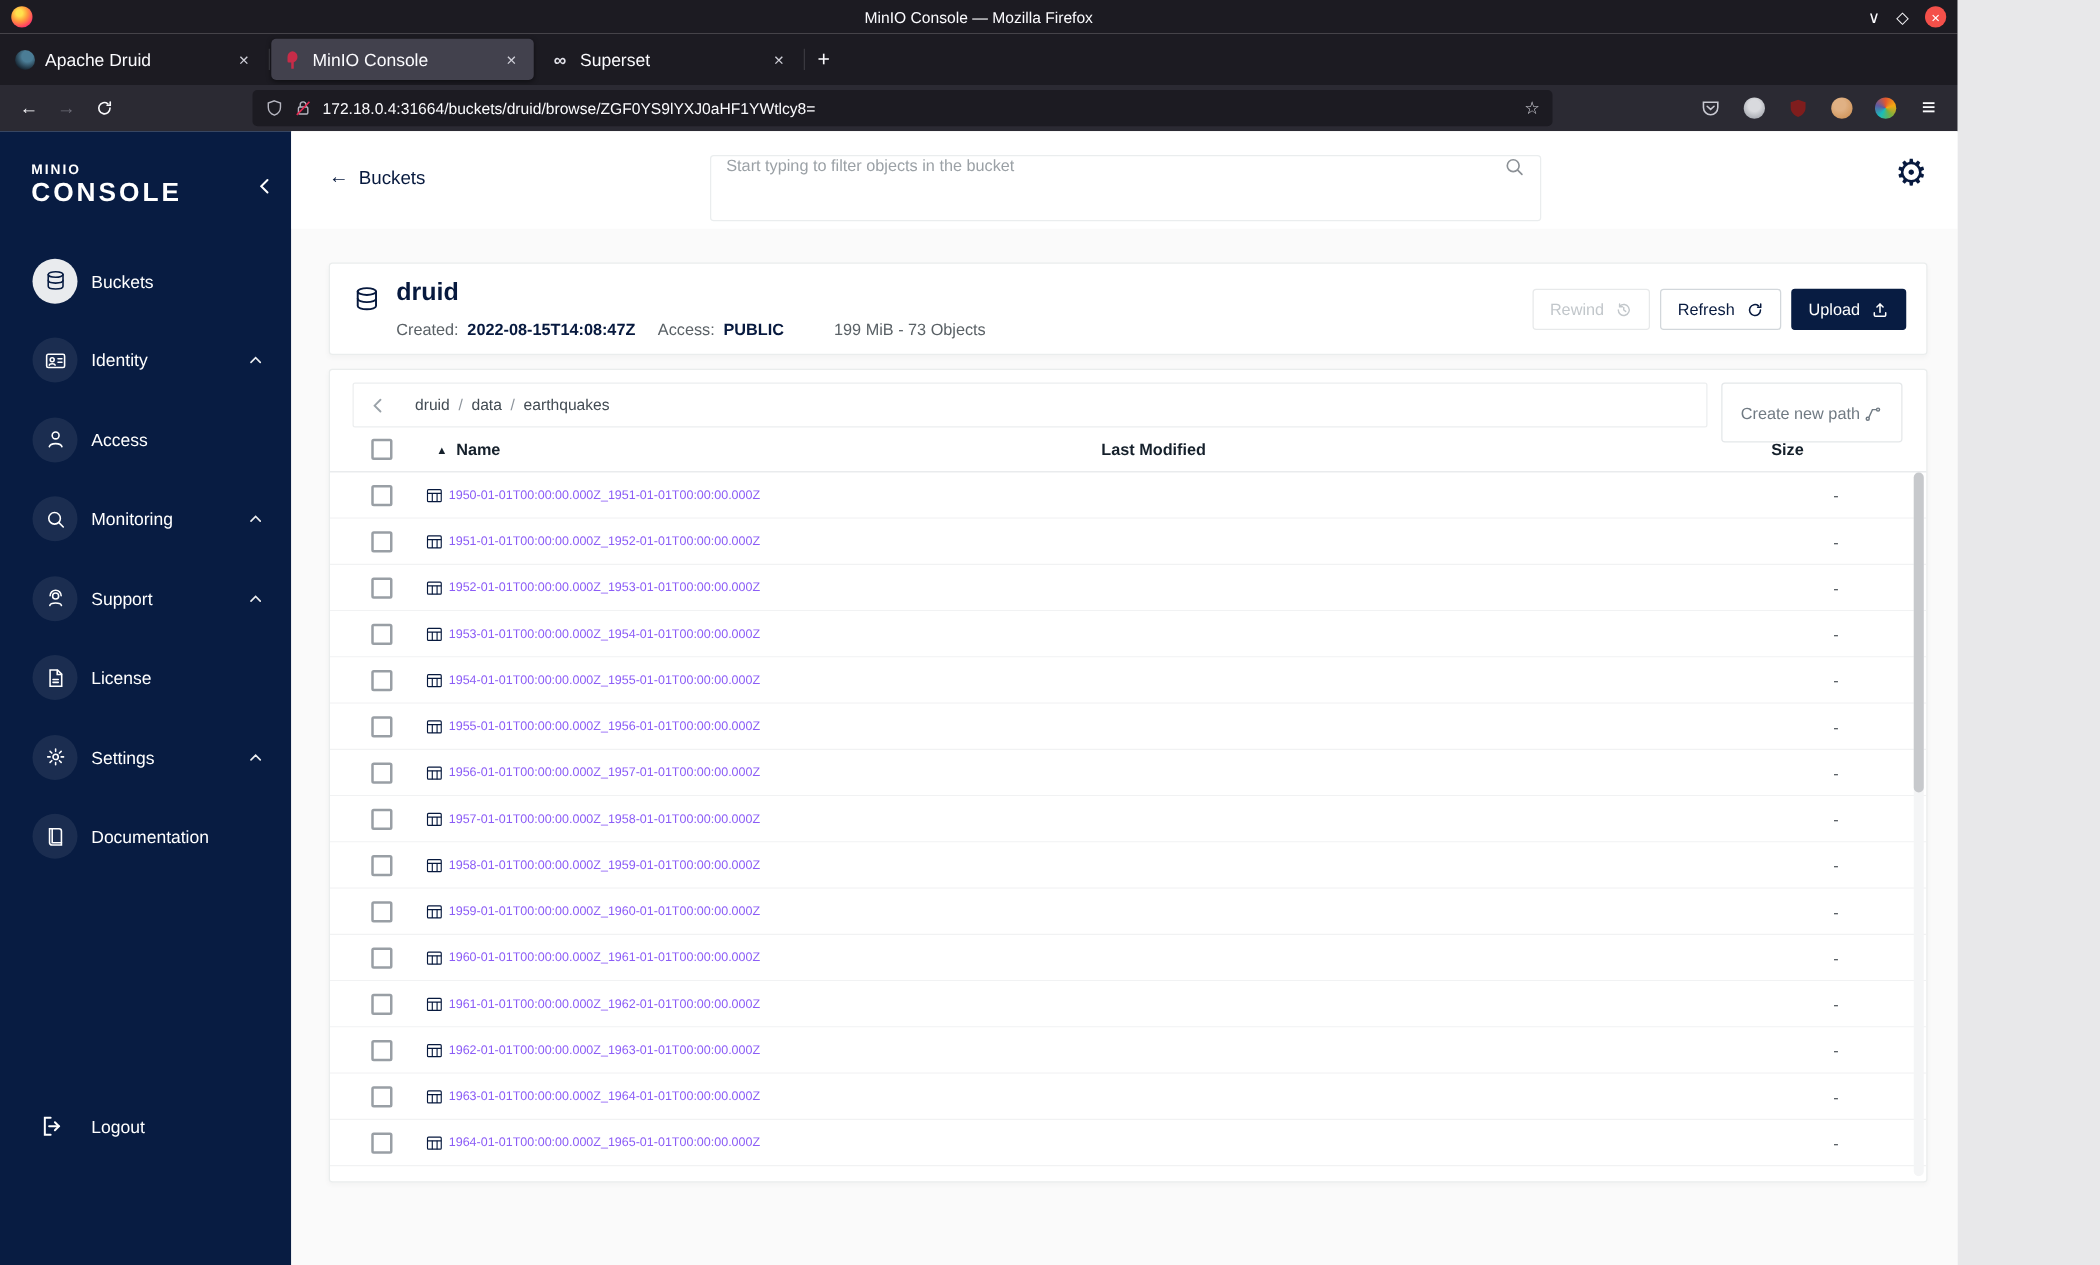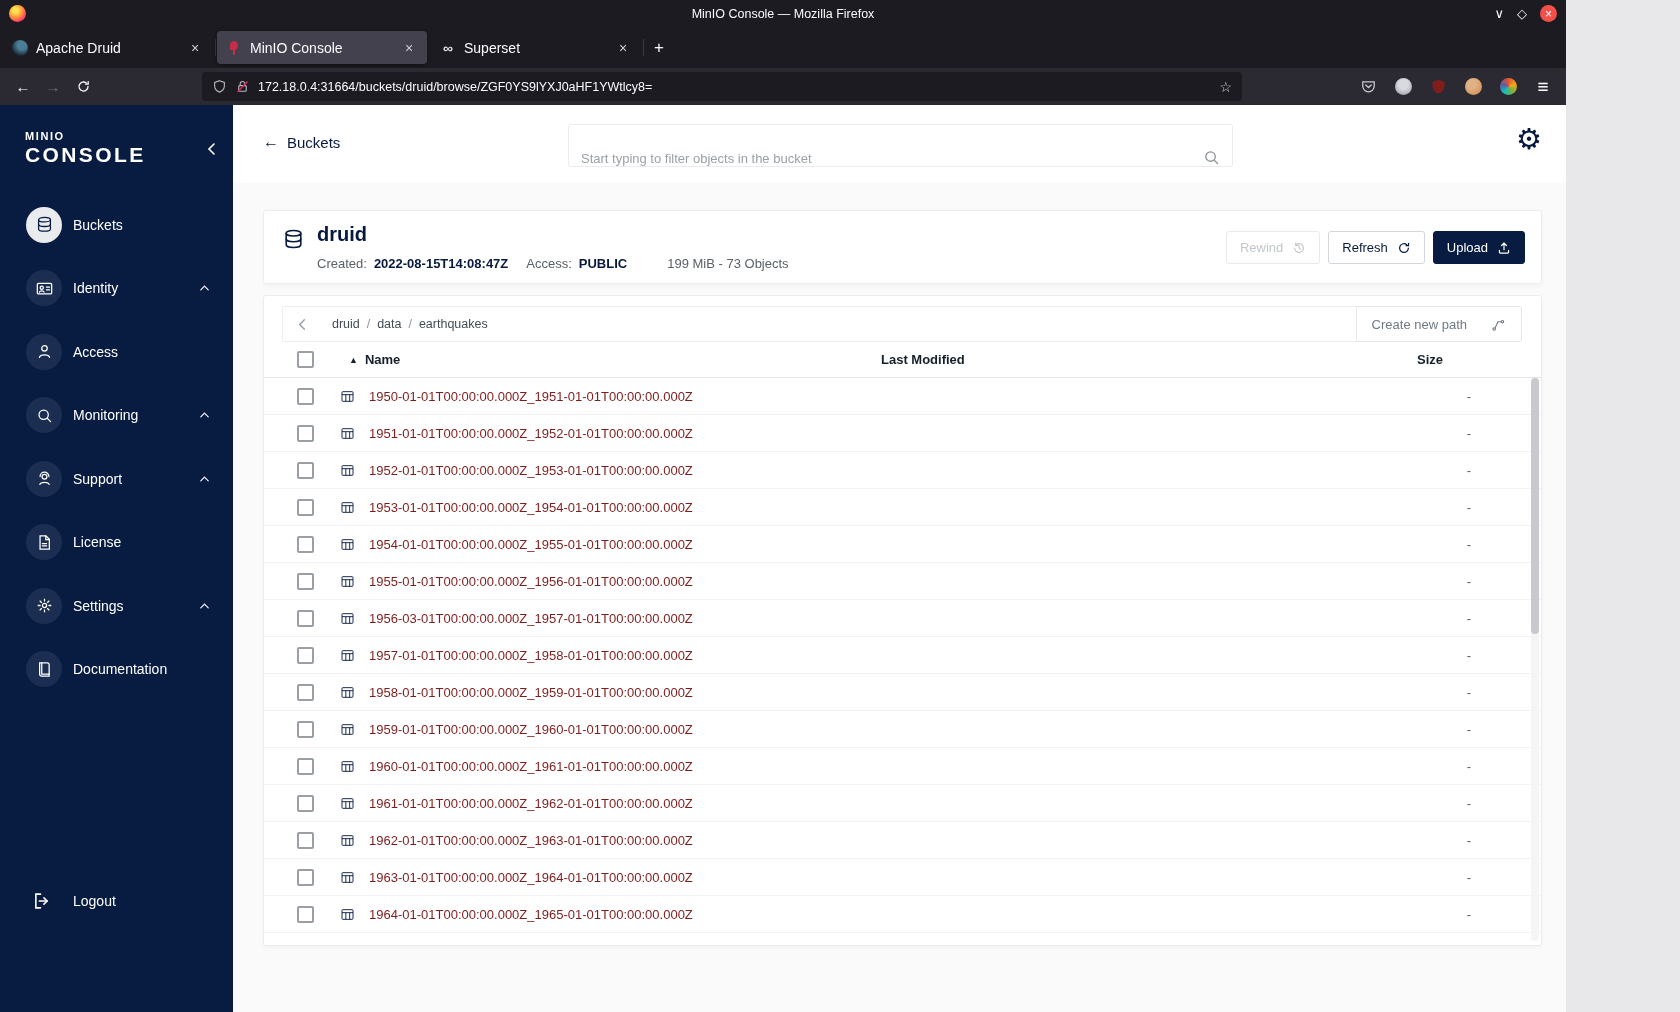--- a/index.html
+++ b/index.html
@@ -88,21 +88,21 @@
   .logout{position:absolute;top:776px;left:30px;display:flex;align-items:center;gap:21px;height:40px;cursor:pointer}
   .logout-icon{display:flex;color:#fff}
   .logout-icon svg{width:22px;height:22px}
   .logout-label{font-size:14px}
 
   
   .main{flex:1;position:relative;background:#fafafa;overflow:hidden}
   .main-header{position:absolute;top:0;left:0;right:0;height:78px;background:#fff}
   .back-link{position:absolute;left:30px;top:28px;display:flex;align-items:center;gap:8px;color:var(--navy);font-size:15px;cursor:pointer}
   .back-arrow::before{content:"\2190";font-size:16px}
-  .searchbox{position:absolute;left:335px;top:19px;width:665px;height:43px;background:#fff;border:1px solid #EAEDEE;border-radius:3px;display:flex;align-items:flex-end;padding:0 12px;gap:8px}
+  .searchbox{position:absolute;left:335px;top:19px;width:665px;height:53px;background:#fff;border:1px solid #EAEDEE;border-radius:3px;display:flex;align-items:flex-start;padding:0 12px;gap:8px}
   .searchbox input{flex:1;border:none;outline:none;font-size:13px;color:#333;font-family:inherit;background:transparent}
   .searchbox input::placeholder{color:#9ba1a6}
   .search-icon{color:#8c9196;display:flex}
   .search-icon svg{width:17px;height:17px}
   .header-gear{position:absolute;left:1283px;top:20px;font-size:29px;color:var(--navy);cursor:pointer;line-height:1}
   .header-gear::before{content:"\2699"}
 
   .card{position:absolute;left:30px;width:1279px;background:#fff;border:1px solid #EAEDED;border-radius:3px;box-shadow:0 2px 4px rgba(0,0,0,.03)}
   .card1{top:105px;height:74px}
   .card2{top:190px;height:651px}
@@ -123,38 +123,38 @@
   .btn-refresh{border-color:#d2d7db;color:var(--navy)}
   .btn-upload{background:var(--sidebar-bg);border-color:var(--sidebar-bg);color:#fff}
 
   
   .path-bar{position:absolute;left:18px;top:10px;width:1084px;height:36px;border:1px solid #eceeef;border-radius:2px;display:flex;align-items:center;padding:0 12px;gap:22px}
   .bc-chev{color:#9aa2a9;display:flex;cursor:pointer}
   .bc-chev svg{width:15px;height:15px}
   .breadcrumb{font-size:12.5px;color:#434c54;display:flex}
   .bc-seg{cursor:pointer}
   .bc-seg:not(:last-child)::after{content:"\00A0\00A0/\00A0\00A0";color:#8d949c}
-  .create-path-btn{position:absolute;right:19px;top:10px;height:36px;border:1px solid #e4e7e9;border-radius:3px;display:flex;align-items:center;gap:24px;padding:11px 15px;font-size:13px;color:#707a83;background:#fff;cursor:pointer}
+  .create-path-btn{position:absolute;right:19px;top:10px;height:48px;border:1px solid #e4e7e9;border-radius:3px;display:flex;align-items:center;gap:3px;padding:11px 15px;font-size:13px;color:#707a83;background:#fff;cursor:pointer}
   .create-path-btn svg{width:15px;height:15px}
 
   .thead{position:absolute;left:0;top:46px;right:0;height:36px;border-bottom:1px solid #e2e5e7;display:flex;align-items:center}
   .cb{width:17px;height:17px;border:2px solid #999fa5;border-radius:2px;background:#fff;flex:0 0 17px;cursor:pointer}
   .thead .cb{margin-left:33px}
   .th-name{margin-left:35px;display:flex;align-items:center;gap:7px;font-size:13px;font-weight:bold;color:#15202b;cursor:pointer}
   .sort-arrow{font-size:9px;color:#15202b}
   .sort-arrow::before{content:"\25B2"}
   .th-lm{position:absolute;left:617px;font-size:13px;font-weight:bold;color:#15202b}
   .th-size{position:absolute;right:98px;font-size:13px;font-weight:bold;color:#15202b}
 
   .tbody{position:absolute;top:82px;left:0;right:0;bottom:0;overflow:hidden}
   .trow{height:37px;display:flex;align-items:center;border-bottom:1px solid #f1f2f3;position:relative;cursor:pointer;background:#fff}
   .trow .cb{margin-left:33px}
   .row-icon{margin-left:26px;color:var(--navy);display:flex}
   .row-icon svg{width:15px;height:15px}
-  .row-name{margin-left:14px;font-size:13px;color:#7f1d1d}
+  .row-name{margin-left:4px;font-size:10px;color:#8b5cf6}
   .row-size{position:absolute;right:70px;font-size:13px;color:#545b61}
 
   .tscroll{position:absolute;right:2px;top:82px;bottom:4px;width:8px;background:#f4f5f6;border-radius:4px}
   .tscroll-thumb{position:absolute;top:0;left:0;width:8px;height:256px;background:#c7c9cc;border-radius:4px;cursor:pointer}
 </style>
 </head>
 <body>
 
 <div class="desktop-strip"></div>
 
@@ -531,21 +531,21 @@
           </div>
           <div class="trow">
             <span class="cb"></span>
             <span class="row-icon">
               <svg viewBox="0 0 18 18" fill="none" stroke="currentColor" stroke-width="1.1">
                 <rect x="2.4" y="3.2" width="13.2" height="11.6" rx="1"></rect>
                 <path d="M2.4 6.8h13.2"></path>
                 <path d="M7 6.8v8M11.6 6.8v8"></path>
               </svg>
             </span>
-            <span class="row-name">1956-03-01T00:00:00.000Z_1957-01-01T00:00:00.000Z</span>
+            <span class="row-name">1956-01-01T00:00:00.000Z_1957-01-01T00:00:00.000Z</span>
             <span class="row-size">-</span>
           </div>
           <div class="trow">
             <span class="cb"></span>
             <span class="row-icon">
               <svg viewBox="0 0 18 18" fill="none" stroke="currentColor" stroke-width="1.1">
                 <rect x="2.4" y="3.2" width="13.2" height="11.6" rx="1"></rect>
                 <path d="M2.4 6.8h13.2"></path>
                 <path d="M7 6.8v8M11.6 6.8v8"></path>
               </svg>

